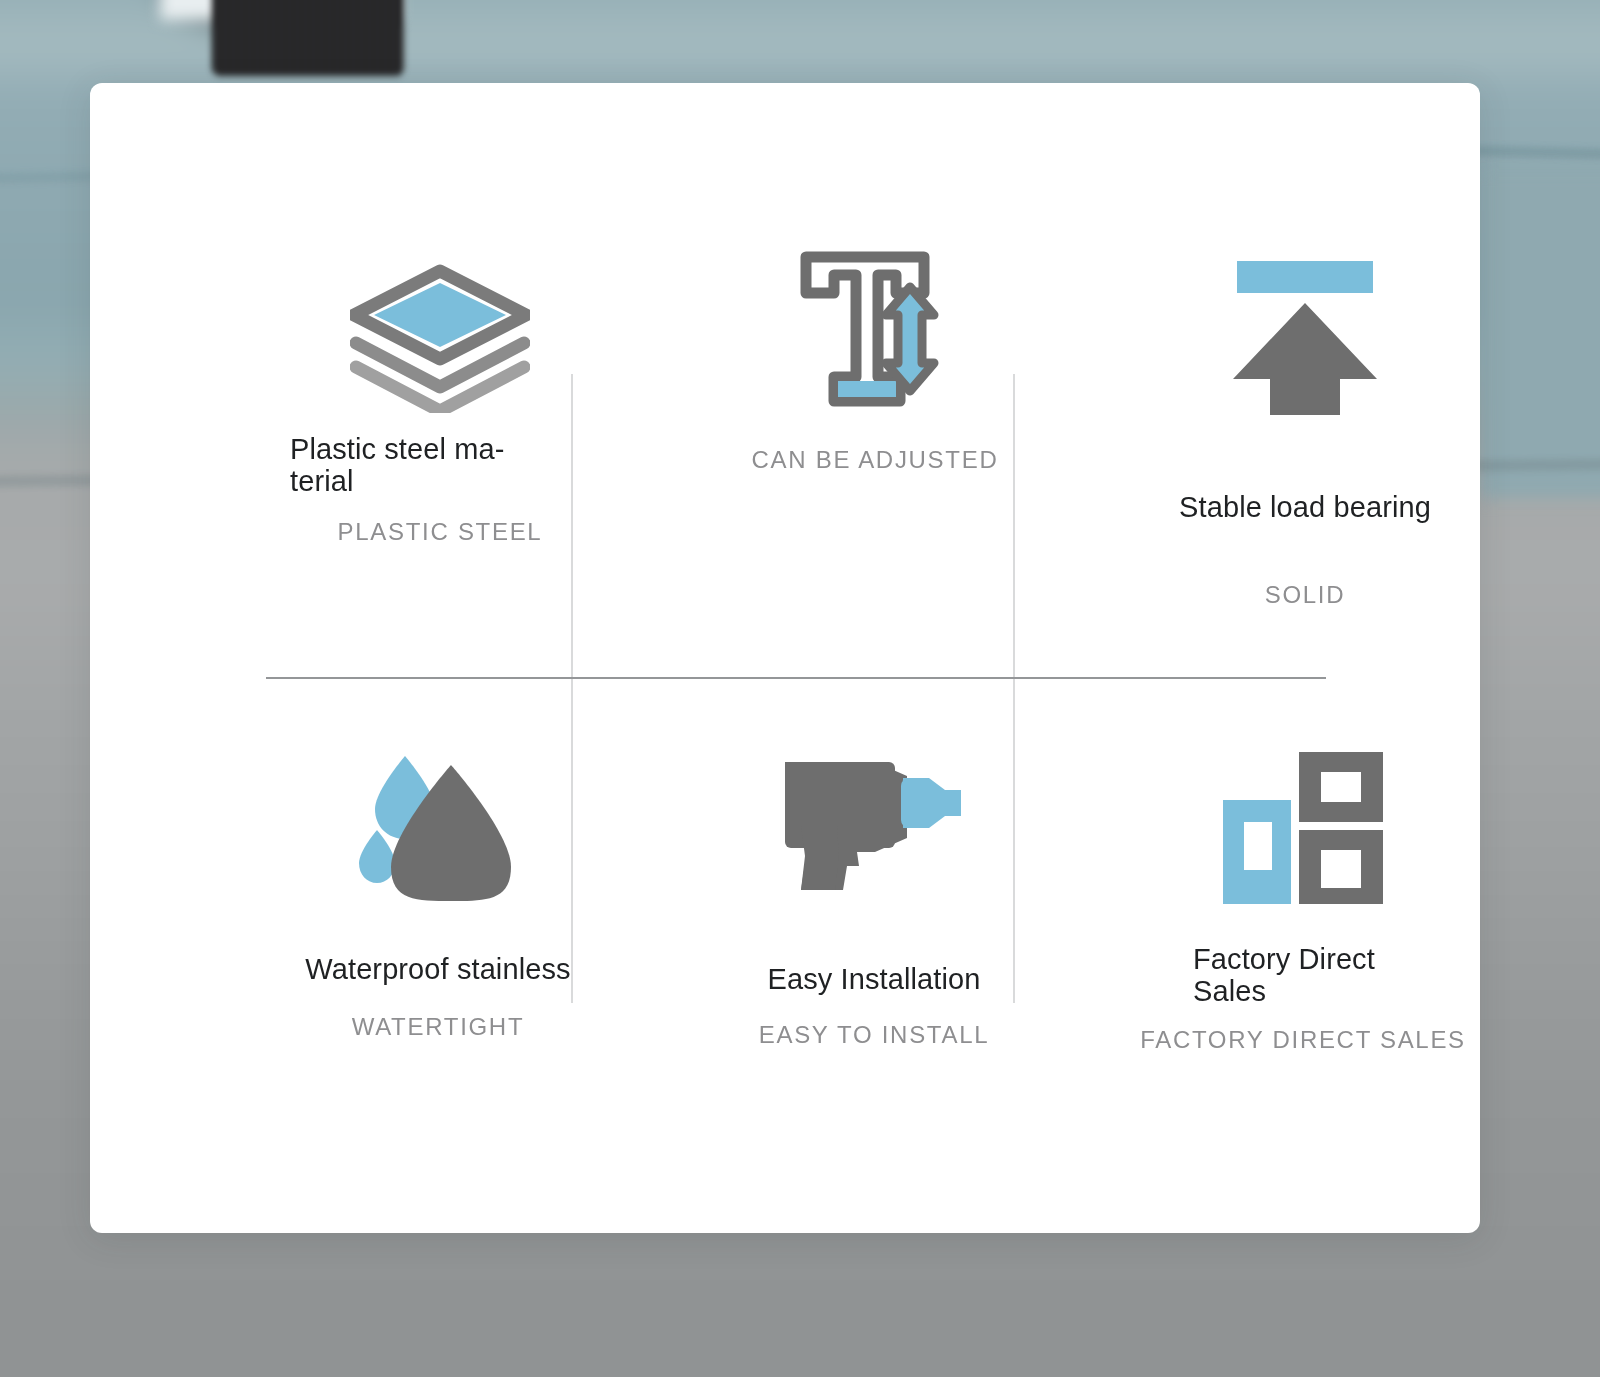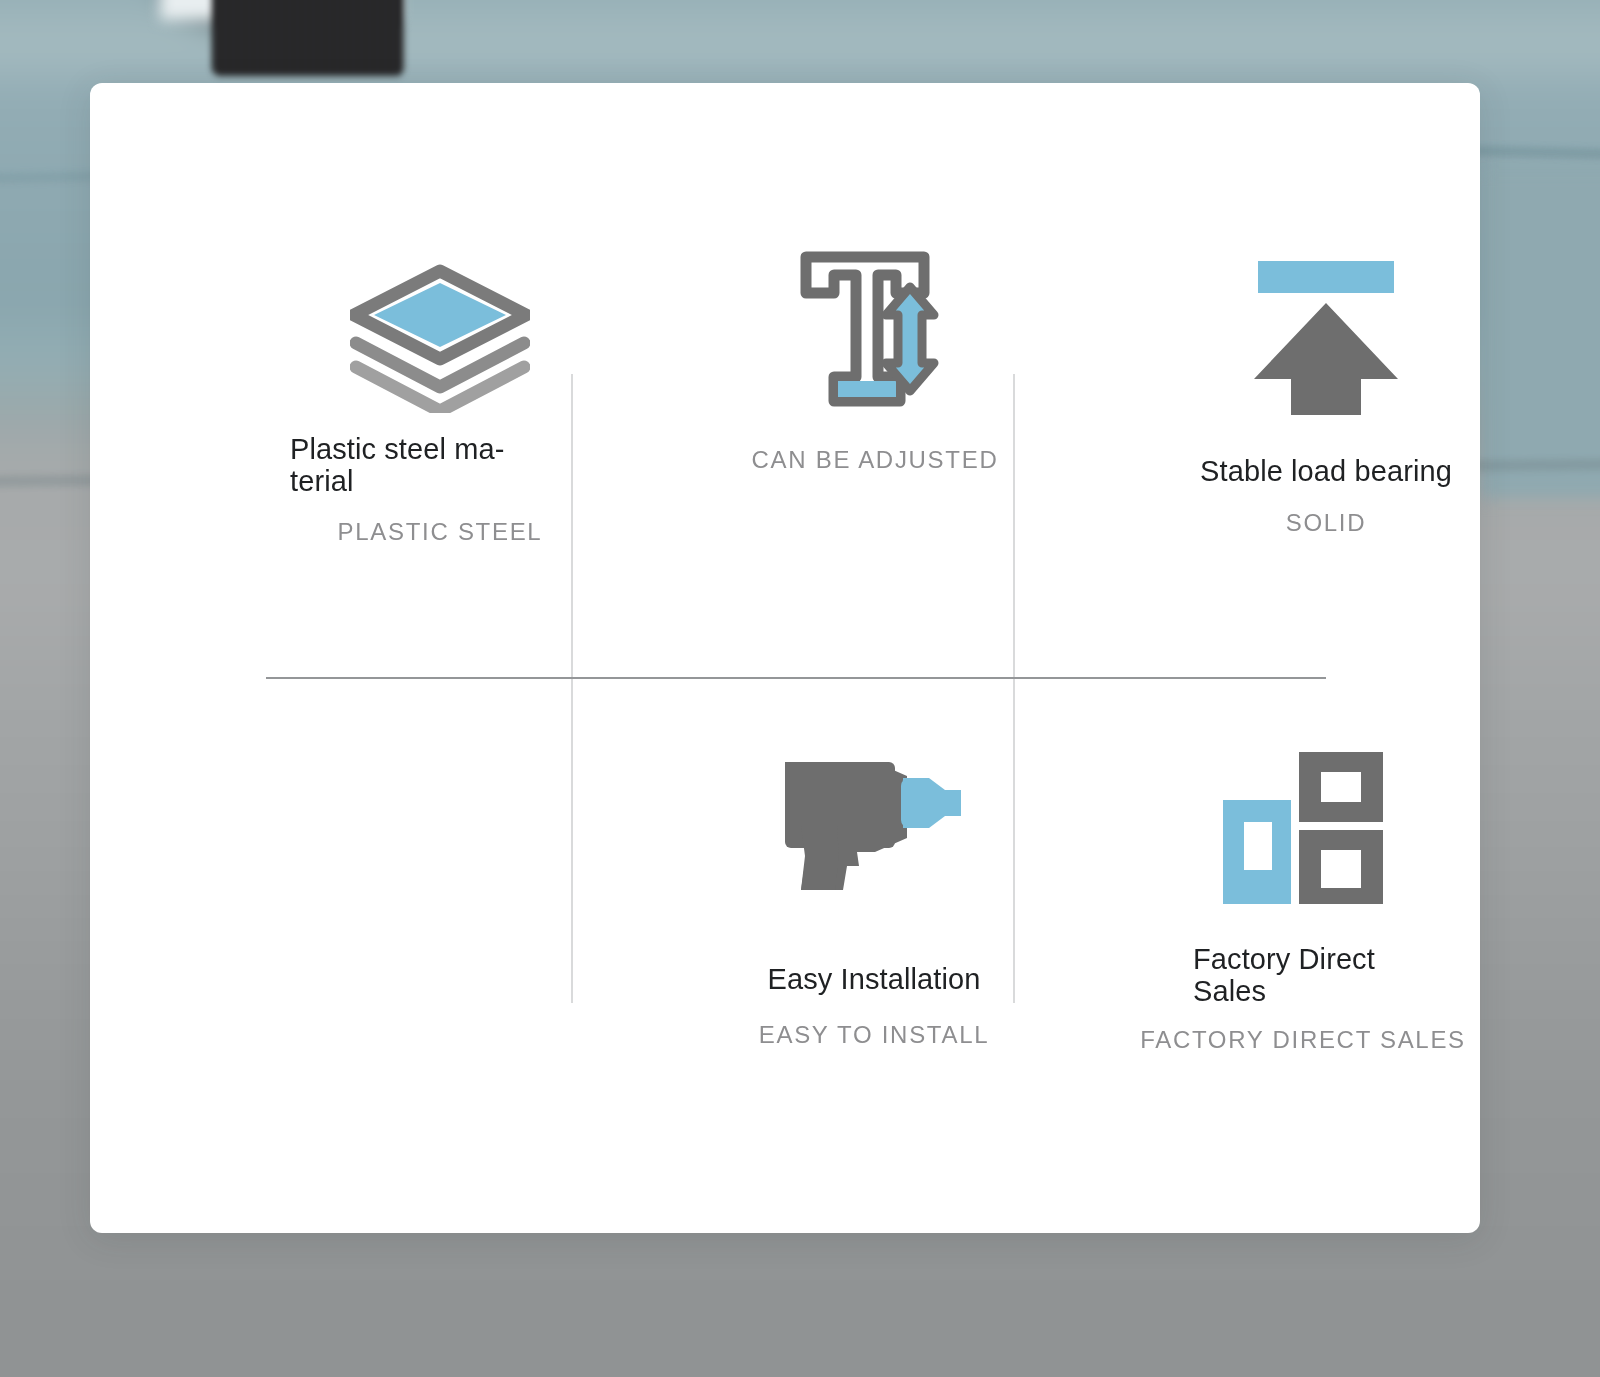--- a/index.html
+++ b/index.html
@@ -159,21 +159,21 @@
 
   
   #cell-0 { left: 150px; top: 160px;  width: 400px; }
   #cell-0 .title    { width: 300px; margin-top: 0px; text-align: left; }
   #cell-0 .subtitle { margin-top: 20px; text-align: right; }
 
   #cell-1 { left: 585px; top: 155px;  width: 400px; }
   #cell-1 .title    { width: 320px; margin-top: 8px; text-align: left; }
   #cell-1 .subtitle { margin-top: 18px; }
 
-  #cell-2 { left: 1036px; top: 160px; width: 400px; }
+  #cell-2 { left: 1015px; top: 160px; width: 400px; gap: 36px; }
   #cell-2 .title    { margin-top: 22px; }
   #cell-2 .subtitle { margin-top: 22px; }
 
   #cell-3 { left: 148px;  top: 650px; width: 400px; }
   #cell-3 .title    { margin-top: 30px; }
   #cell-3 .subtitle { margin-top: 28px; }
 
   #cell-4 { left: 584px;  top: 650px; width: 400px; }
   #cell-4 .title    { margin-top: 40px; }
   #cell-4 .subtitle { margin-top: 26px; }
@@ -253,20 +253,31 @@
       <div class="icon-wrap">
         <svg width="150" height="158" viewBox="0 0 150 158">
           <rect x="7" y="2" width="136" height="32" fill="#7bbedb"></rect>
           <path d="M75 44 L147 120 L110 120 L110 156 L40 156 L40 120 L3 120 Z" fill="#6e6e6e"></path>
         </svg>
       </div>
       <div class="title">Stable load bearing</div>
       <div class="subtitle">SOLID</div>
     </div>
 
+    <div class="cell" id="cell-3">
+      <div class="icon-wrap">
+        <svg width="170" height="150" viewBox="0 0 170 150">
+          <path d="M52 3 C52 3 22 38 22 56 C22 74 35 86 52 86 C69 86 82 74 82 56 C82 38 52 3 52 3 Z" fill="#7bbedb"></path>
+          <path d="M24 77 C24 77 6 98 6 110 C6 122 14 130 24 130 C34 130 42 122 42 110 C42 98 24 77 24 77 Z" fill="#7bbedb"></path>
+          <path d="M98 12 C98 12 38 80 38 114 C38 148 64 148 98 148 C132 148 158 148 158 114 C158 80 98 12 98 12 Z" fill="#6e6e6e"></path>
+        </svg>
+      </div>
+      <div class="title">Waterproof stainless</div>
+      <div class="subtitle">WATERTIGHT</div>
+    </div>
 
     <div class="cell" id="cell-4">
       <div class="icon-wrap">
         <svg width="190" height="145" viewBox="0 0 190 145">
 
           <path d="M6 6 H96 L128 20 V82 L96 96 H78 L80 110 H68 L64 134 H22 L28 94 H34 L36 70 H6 Z" fill="#6e6e6e"></path>
           <rect x="6" y="6" width="110" height="86" rx="6" fill="#6e6e6e"></rect>
           <path d="M22 70 H58 L60 100 L56 134 H22 L26 100 Z" fill="#6e6e6e"></path>
 
           <path d="M124 22 H150 L166 34 H182 V60 H166 L150 72 H124 Z" fill="#7bbedb"></path>

